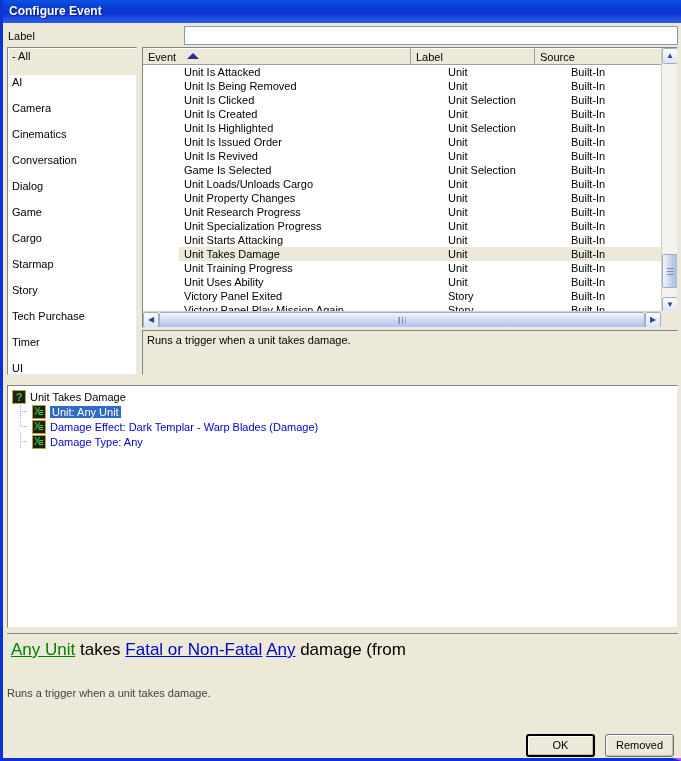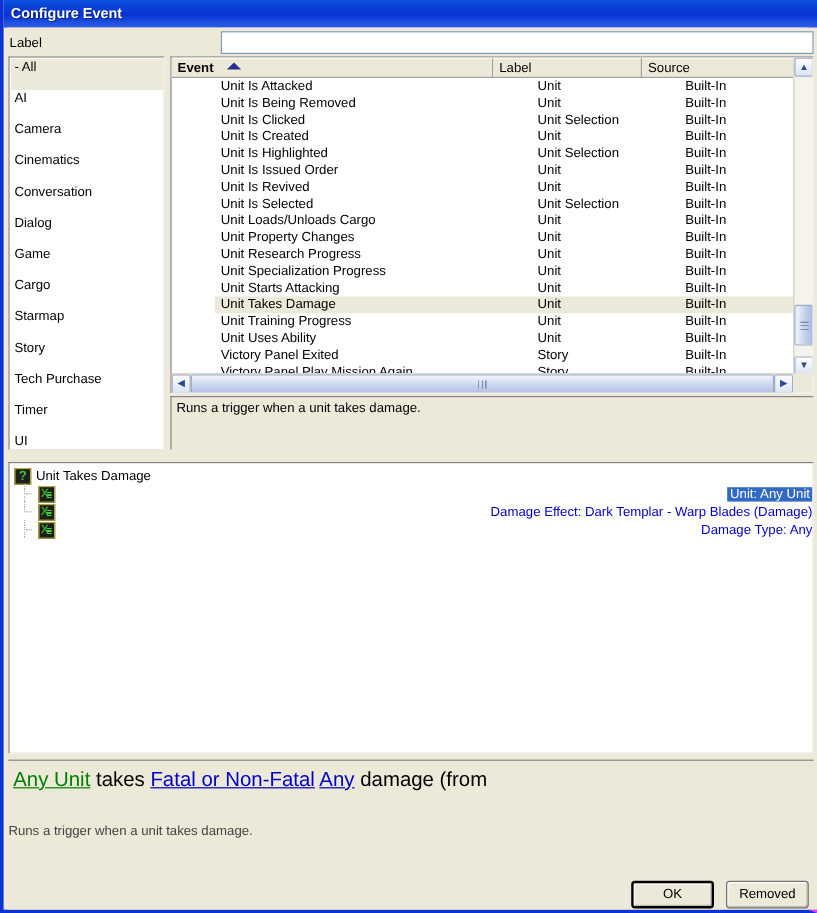--- a/index.html
+++ b/index.html
@@ -275,21 +275,21 @@
     padding-top: 3px;
   }
   .tree-row {
     display: flex;
     align-items: center;
     height: 15px;
     font-size: 11px;
     white-space: nowrap;
   }
   .tree-row.root { padding-left: 4px; }
-  .tree-row.child { padding-left: 24px; position: relative; justify-content: space-between; }
+  .tree-row.child { padding-left: 24px; position: relative; }
   .tree-row.child::before {
     content: "";
     position: absolute;
     left: 12px; top: -1px;
     width: 1px; height: 16px;
     background: repeating-linear-gradient(to bottom,#b0b0b0 0 1px, transparent 1px 2px);
   }
   .tree-row.child::after {
     content: "";
     position: absolute;
@@ -438,21 +438,21 @@
       <div class="cat-item"><span>Story</span></div>
       <div class="cat-item"><span>Tech Purchase</span></div>
       <div class="cat-item"><span>Timer</span></div>
       <div class="cat-item"><span>UI</span></div>
       <div class="cat-item"><span>Unit</span></div>
       <div class="cat-item"><span>Unit Selection</span></div>
     </div>
 
   <div id="event-panel">
     <div id="event-header">
-      <div class="col-head" style="width:268px;font-weight:bold;">
+      <div class="col-head" style="width:268px;">
         <span>Event</span>
         <span class="sort-arrow"></span>
       </div>
       <div class="col-head" style="width:124px;">
         <span>Label</span>
       </div>
       <div class="col-head" style="width:142px;border-right:none;">
         <span>Source</span>
       </div>
     </div>
@@ -487,21 +487,21 @@
           <div class="ev-c1">Unit Is Issued Order</div>
           <div class="ev-c2">Unit</div>
           <div class="ev-c3">Built-In</div>
         </div>
         <div class="ev-row">
           <div class="ev-c1">Unit Is Revived</div>
           <div class="ev-c2">Unit</div>
           <div class="ev-c3">Built-In</div>
         </div>
         <div class="ev-row">
-          <div class="ev-c1">Unit Is Selected</div>
+          <div class="ev-c1">Game Is Selected</div>
           <div class="ev-c2">Unit Selection</div>
           <div class="ev-c3">Built-In</div>
         </div>
         <div class="ev-row">
           <div class="ev-c1">Unit Loads/Unloads Cargo</div>
           <div class="ev-c2">Unit</div>
           <div class="ev-c3">Built-In</div>
         </div>
         <div class="ev-row">
           <div class="ev-c1">Unit Property Changes</div>

